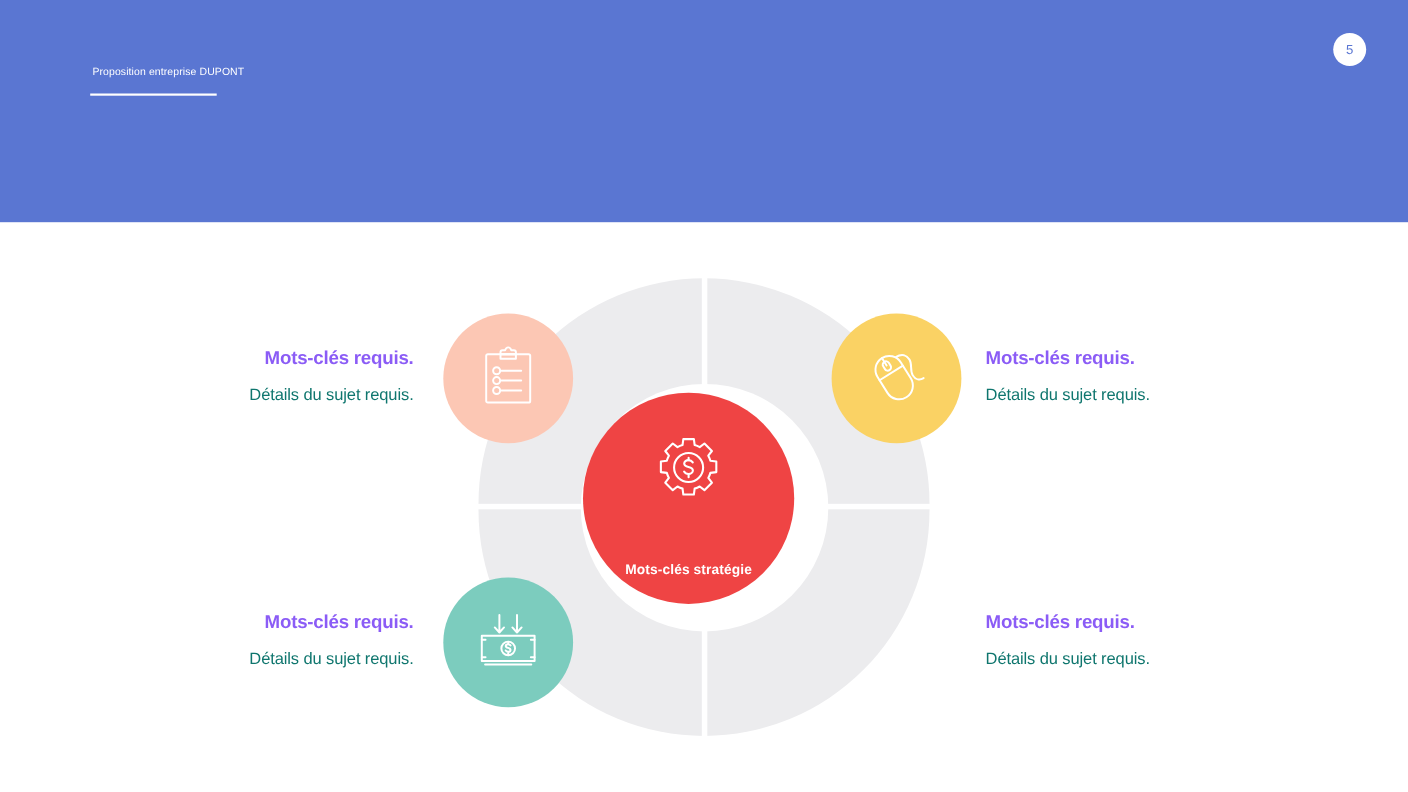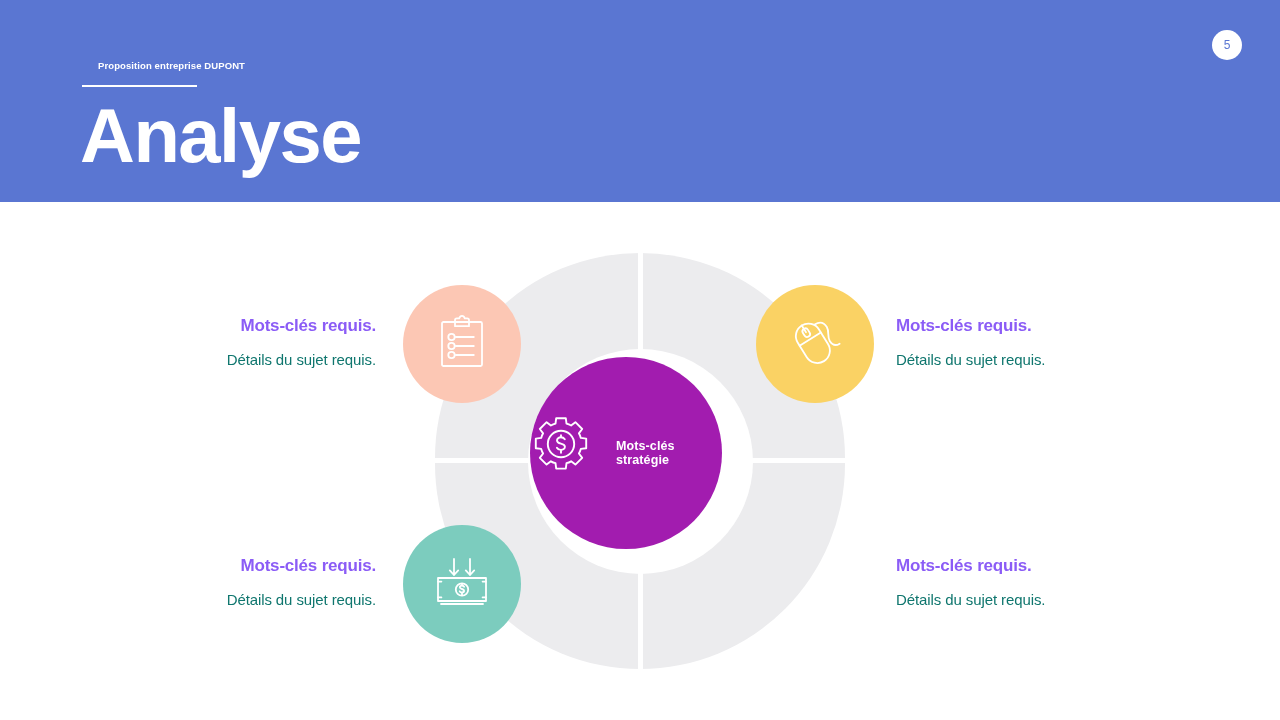--- a/index.html
+++ b/index.html
@@ -23,24 +23,24 @@
   .header {
     position: absolute;
     left: 0; top: 0;
     width: 1280px;
     height: 202px;
     background: #5a76d2;
   }
 
   .kicker {
     position: absolute;
-    left: 98px;
+    left: 84px;
     top: 60px;
     font-size: 9.5px;
-    font-weight: 700;
+    font-weight: 400;
     letter-spacing: 0.1px;
     color: #ffffff;
     white-space: nowrap;
   }
 
   .kicker-rule {
     position: absolute;
     left: 82px;
     top: 85px;
     width: 115px;
@@ -130,23 +130,23 @@
     background: #ffffff;
   }
 
   .center-circle {
     position: absolute;
     left: 110px;
     top: 112px;
     width: 192px;
     height: 192px;
     border-radius: 50%;
-    background: #a21caf;
+    background: #ef4444;
     display: flex;
-    flex-direction: row;
+    flex-direction: column;
     align-items: center;
     justify-content: center;
     gap: 24px;
   }
 
   .center-icon {
     margin-top: 12px;
     margin-bottom: 26px;
   }
 
@@ -199,21 +199,20 @@
   .txt-br { left: 896px; top: 556px; }
 </style>
 </head>
 <body>
 
 <div class="slide">
 
   <div class="header">
     <div class="kicker">Proposition entreprise DUPONT</div>
     <div class="kicker-rule"></div>
-    <div class="slide-title">Analyse</div>
     <div class="page-badge">5</div>
   </div>
 
   <div class="diagram">
 
     <div class="ring-wrap">
       <div class="ring-quad ring-q-tl"></div>
       <div class="ring-quad ring-q-tr"></div>
       <div class="ring-quad ring-q-bl"></div>
       <div class="ring-quad ring-q-br"></div>

